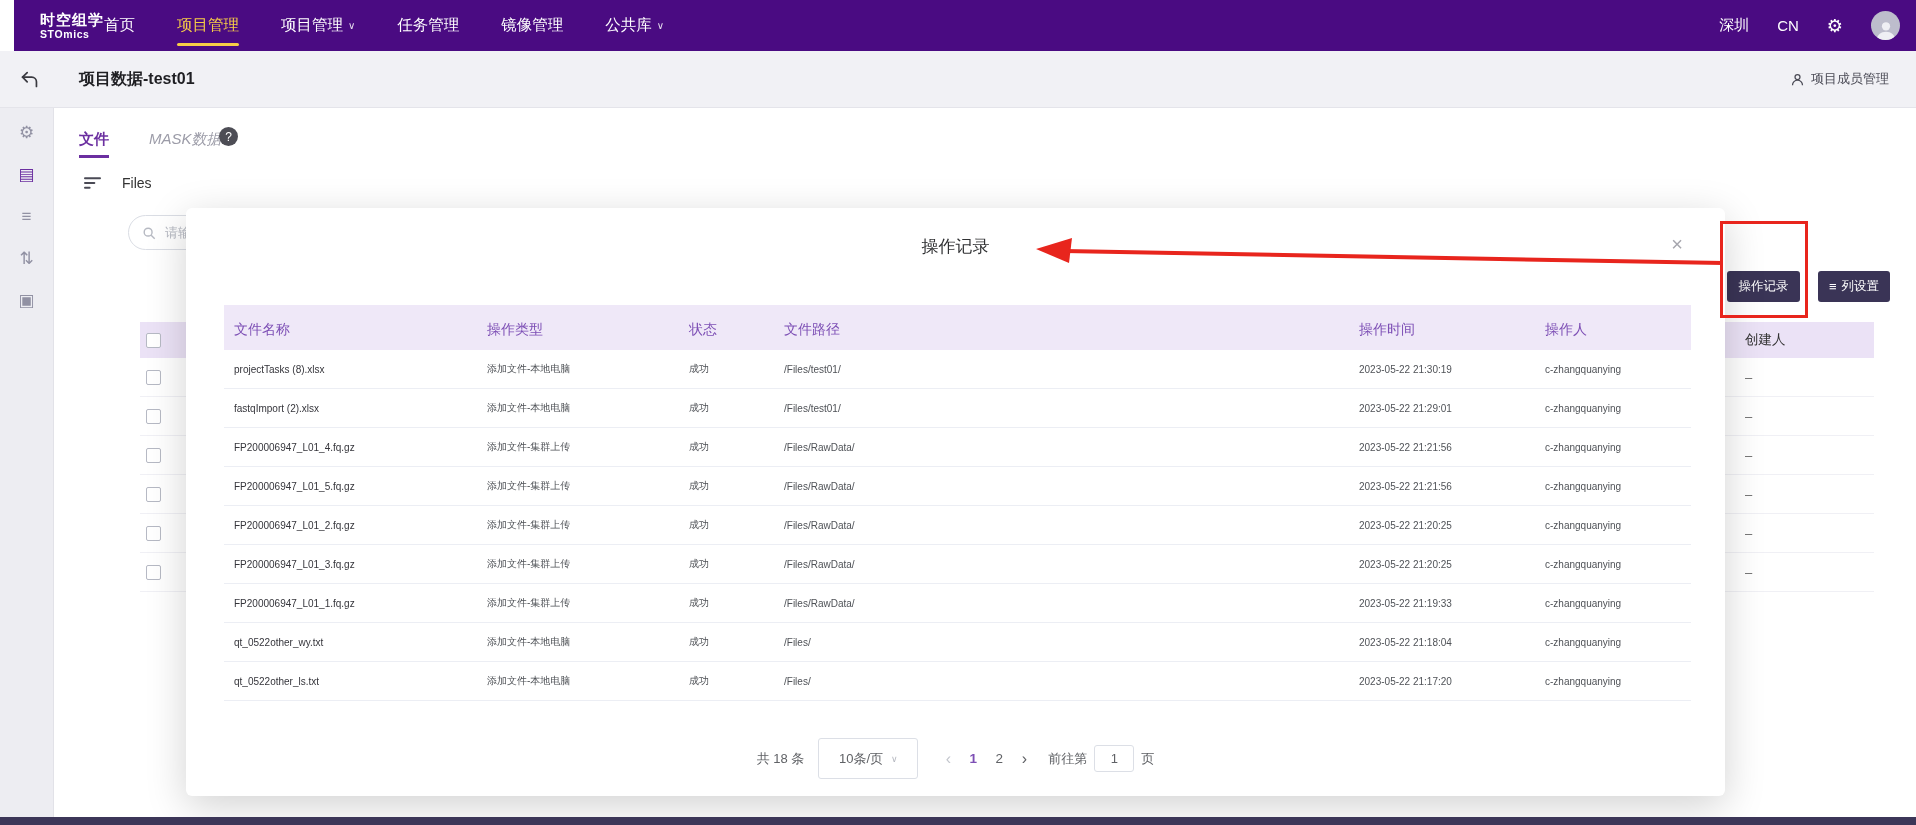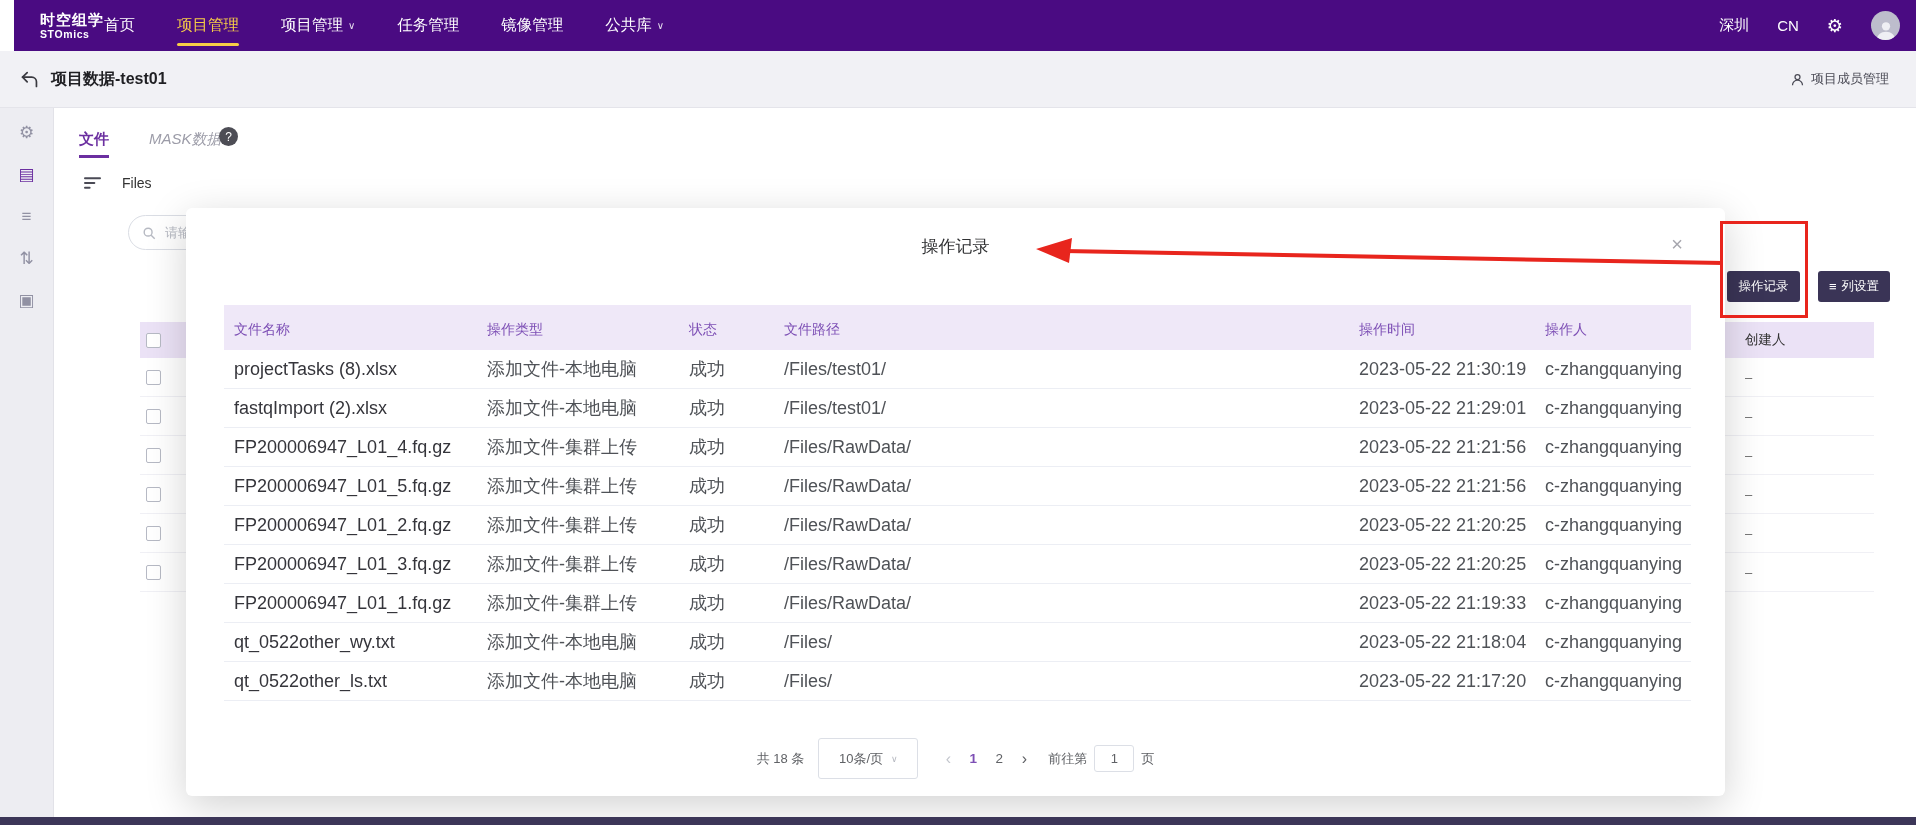--- a/index.html
+++ b/index.html
@@ -23,21 +23,21 @@
              color:#fff;font-size:15px;}
   .gear-glyph{font-size:18px;cursor:pointer;line-height:1;}
   .avatar{width:29px;height:29px;border-radius:50%;background:#BDBDCC;display:flex;
           align-items:flex-end;justify-content:center;overflow:hidden;cursor:pointer;}
 
   
   .subheader{position:absolute;left:0;top:51px;width:100%;height:57px;background:#F1F1F5;
              border-bottom:1px solid #E4E4EA;display:flex;align-items:center;z-index:5;
              box-sizing:border-box;}
   .back-btn{margin-left:20px;cursor:pointer;display:flex;align-items:center;}
-  .page-title{margin-left:12px;font-size:16px;font-weight:bold;color:#1F1F23;}
+  .page-title{margin-left:40px;font-size:16px;font-weight:bold;color:#1F1F23;}
   .member-link{position:absolute;right:27px;display:flex;align-items:center;gap:6px;
                font-size:13px;color:#4A4A55;cursor:pointer;}
 
   
   .sidebar{position:absolute;left:0;top:108px;width:54px;height:717px;background:#EDEDF2;
            border-right:1px solid #E2E2E8;display:flex;flex-direction:column;align-items:center;
            padding-top:16px;gap:25px;box-sizing:border-box;z-index:4;}
   .side-icon{font-size:17px;color:#9191A3;cursor:pointer;line-height:1;}
   .side-icon.active{color:#6B2FA0;}
 
@@ -74,21 +74,21 @@
   .bg-row .dash{position:absolute;left:1605px;color:#666;font-size:13px;}
 
   
   .modal{position:absolute;left:186px;top:208px;width:1539px;height:588px;background:#fff;
          border-radius:6px;box-shadow:0 10px 40px rgba(0,0,0,.18);z-index:40;}
   .modal-title{margin-top:27px;text-align:center;font-size:17px;color:#303133;}
   .modal-close{position:absolute;right:42px;top:26px;font-size:20px;color:#A6A6AE;cursor:pointer;line-height:1;}
   .modal-table{position:absolute;left:38px;top:97px;width:1467px;border-collapse:collapse;table-layout:fixed;}
   .modal-table th{height:41px;background:#EFE8F8;color:#7D4FB5;font-size:14px;font-weight:normal;
                   text-align:left;padding:4px 6px 0 10px;white-space:nowrap;overflow:hidden;}
-  .modal-table td{height:38px;font-size:18px;color:#4F5257;border-bottom:1px solid #ECEEF4;
+  .modal-table td{height:38px;font-size:10px;color:#4F5257;border-bottom:1px solid #ECEEF4;
                   padding:0 6px 0 10px;white-space:nowrap;overflow:hidden;}
   .modal-table td:first-child{color:#35353B;}
 
   .pager{position:absolute;left:0;top:530px;width:100%;display:flex;align-items:center;
          justify-content:center;font-size:13px;color:#606266;}
   .pager-total{margin-right:14px;}
   .size-select{width:100px;height:41px;border:1px solid #DCDFE6;border-radius:3px;display:flex;
                align-items:center;justify-content:center;gap:8px;color:#606266;cursor:pointer;
                background:#fff;box-sizing:border-box;}
   .size-select .chev2{font-size:9px;color:#B4B7BF;}

